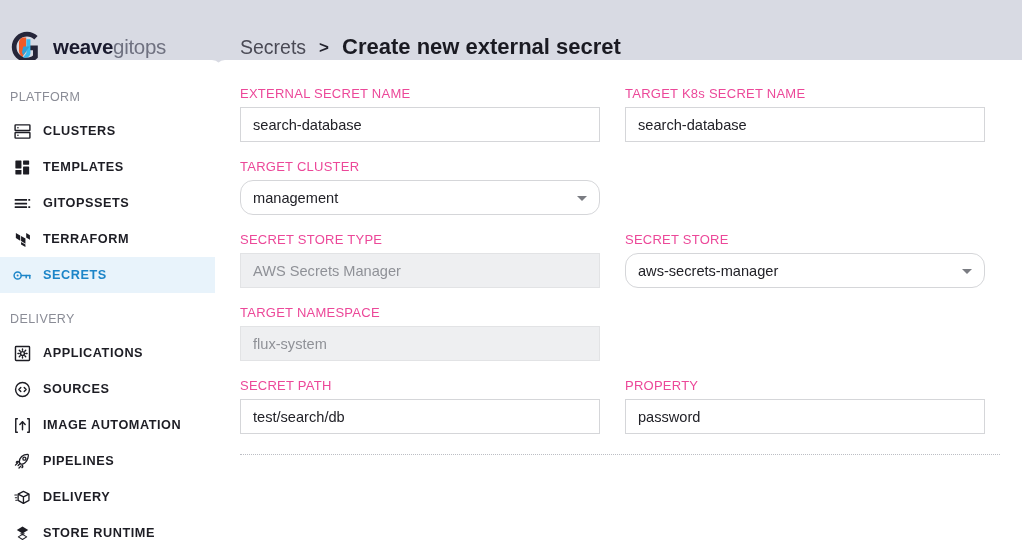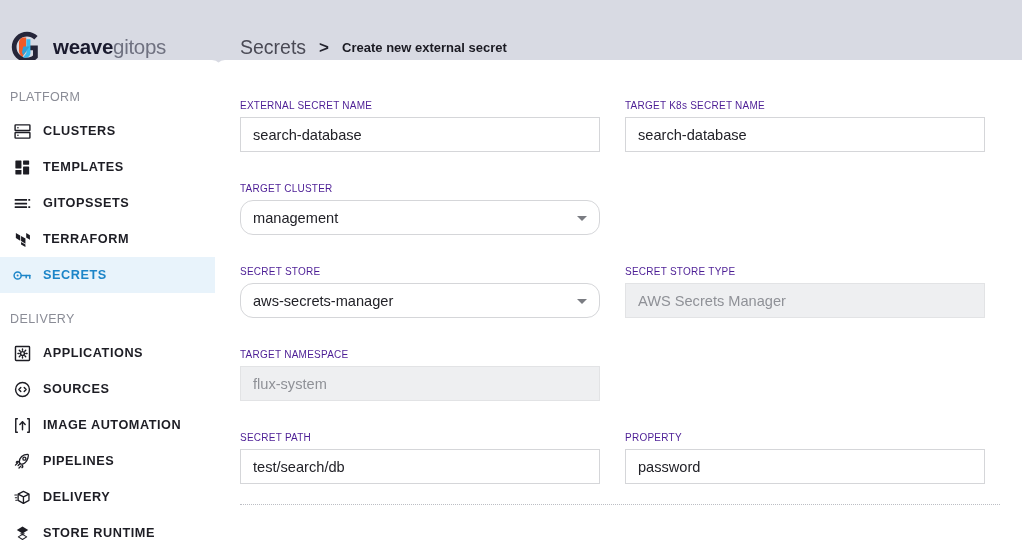--- a/index.html
+++ b/index.html
@@ -48,21 +48,21 @@
     font-weight: normal;
   }
   .crumb-sep {
     margin: 0 13px;
     font-size: 17px;
     color: #23232e;
     font-weight: bold;
     line-height: 1;
   }
   .crumb-current {
-    font-size: 13px;
+    font-size: 22px;
     color: #1a1a22;
     font-weight: bold;
   }
 
   
   #sidebar {
     position: absolute; top: 60px; left: 0;
     width: 222px; height: 495px;
     background: #ffffff;
     border-top-right-radius: 10px;
@@ -118,26 +118,25 @@
     padding: 26px 22px 0 25px;
     overflow: hidden;
   }
   .form-grid {
     display: grid;
     grid-template-columns: 360px 360px;
     column-gap: 25px;
   }
   .field { margin-bottom: 17px; }
   .field-label {
-    font-size: 10px;
-    color: #4c1d95;
+    font-size: 13px;
+    color: #ec4899;
     letter-spacing: 0.25px;
     margin-bottom: 6px;
     white-space: nowrap;
-    margin-top: 14px;
   }
   .field-input {
     height: 35px;
     border: 1px solid #d5d6d9;
     background: #ffffff;
     display: flex; align-items: center;
     padding: 0 12px;
     font-size: 14.6px;
     color: #222228;
     position: relative;
@@ -370,33 +369,33 @@
           <span class="caret"></span>
         </div>
       </div>
 
       <div class="field spacer">
         <div class="field-label">&nbsp;</div>
         <div class="field-input"></div>
       </div>
 
       <div class="field">
+        <div class="field-label">SECRET STORE TYPE</div>
+        <div class="field-input disabled">AWS Secrets Manager</div>
+      </div>
+
+      <div class="field">
         <div class="field-label">SECRET STORE</div>
         <div class="field-input select">
           <span>aws-secrets-manager</span>
           <span class="caret"></span>
         </div>
       </div>
 
       <div class="field">
-        <div class="field-label">SECRET STORE TYPE</div>
-        <div class="field-input disabled">AWS Secrets Manager</div>
-      </div>
-
-      <div class="field">
         <div class="field-label">TARGET NAMESPACE</div>
         <div class="field-input disabled">flux-system</div>
       </div>
 
       <div class="field spacer">
         <div class="field-label">&nbsp;</div>
         <div class="field-input"></div>
       </div>
 
       <div class="field">

